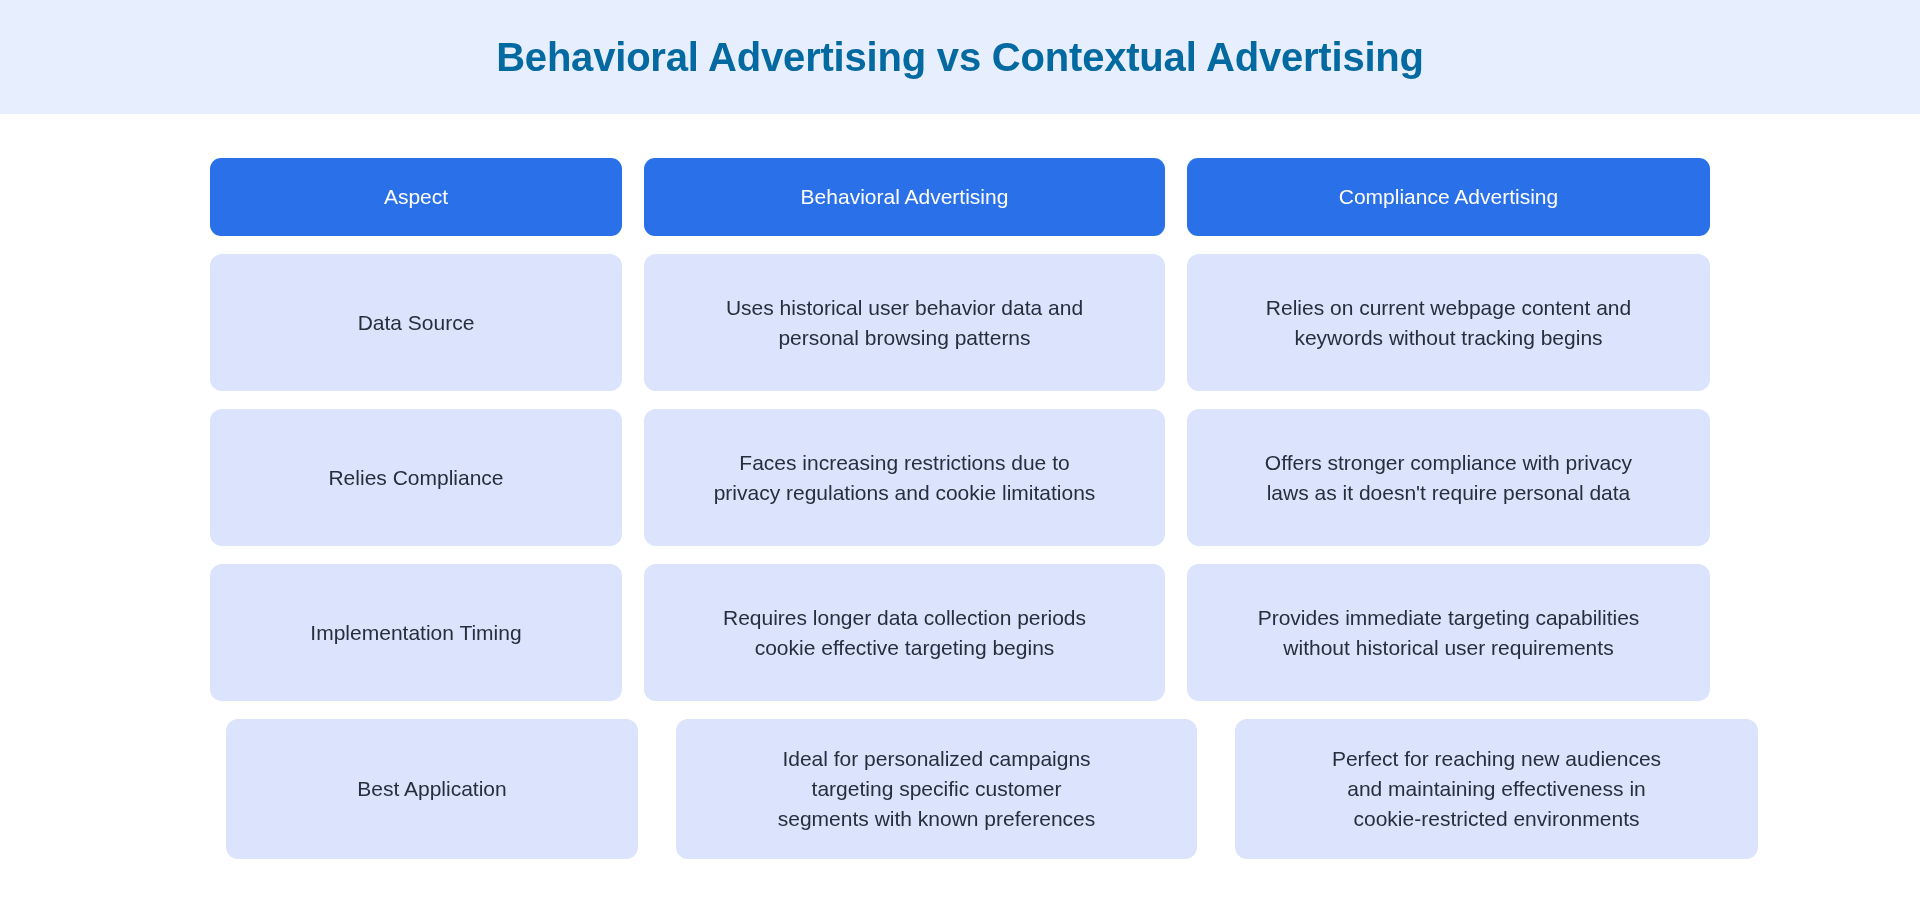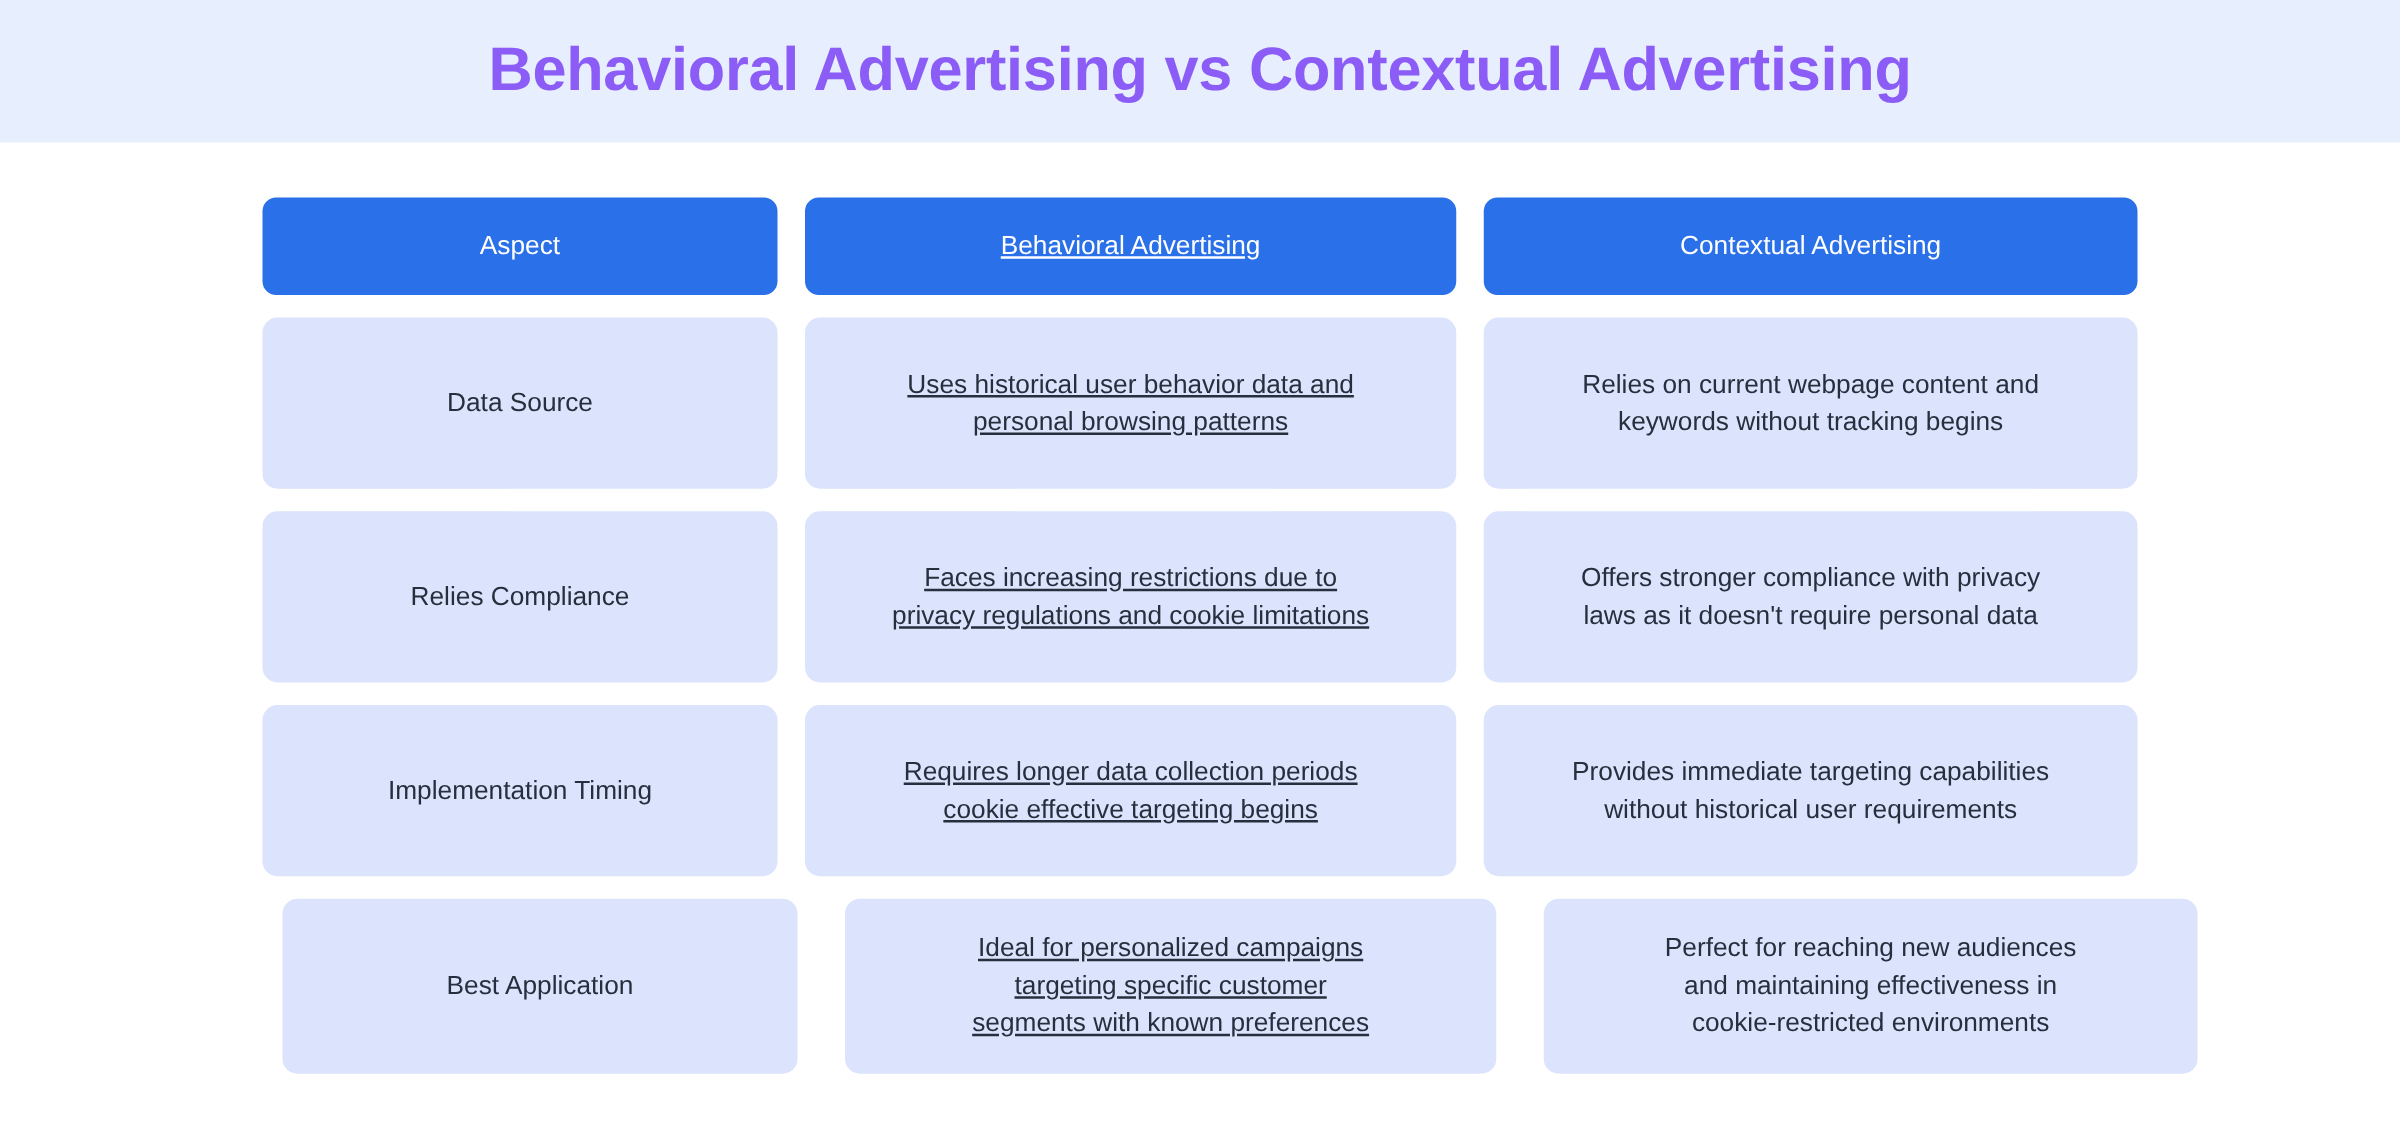--- a/index.html
+++ b/index.html
@@ -28,23 +28,23 @@
     left: 0;
     top: 0;
     width: 1920px;
     height: 114px;
     background: #e7eefd;
     display: flex;
     align-items: center;
     justify-content: center;
   }
   .page-title {
-    font-size: 49px;
+    font-size: 40px;
     font-weight: bold;
-    color: #8b5cf6;
+    color: #0369a1;
     letter-spacing: -0.2px;
     line-height: 1.1;
     text-align: center;
     white-space: nowrap;
   }
 
   
   .table {
     position: absolute;
     left: 210px;
@@ -64,21 +64,21 @@
     border-radius: 12px;
     display: flex;
     align-items: center;
     justify-content: center;
     text-align: center;
     padding: 10px 24px;
   }
 
   
   .col-aspect  { width: 412px; flex: 0 0 412px; }
-  .col-behav   { width: 521px; flex: 0 0 521px; text-decoration: underline; }
+  .col-behav   { width: 521px; flex: 0 0 521px; }
   .col-context { width: 523px; flex: 0 0 523px; }
 
   
   .header-row .cell {
     background: #2a70e8;
     color: #ffffff;
     height: 78px;
     font-size: 21px;
     font-weight: normal;
     border-radius: 11px;
@@ -111,21 +111,21 @@
   <div class="table">
 
     <div class="table-row header-row">
       <div class="cell col-aspect">
         <span class="cell-text">Aspect</span>
       </div>
       <div class="cell col-behav">
         <span class="cell-text">Behavioral Advertising</span>
       </div>
       <div class="cell col-context">
-        <span class="cell-text">Contextual Advertising</span>
+        <span class="cell-text">Compliance Advertising</span>
       </div>
     </div>
 
     <div class="table-row body-row row-h137">
       <div class="cell col-aspect">
         <span class="cell-text">Data Source</span>
       </div>
       <div class="cell col-behav">
         <span class="cell-text">Uses historical user behavior data and
 personal browsing patterns</span>

